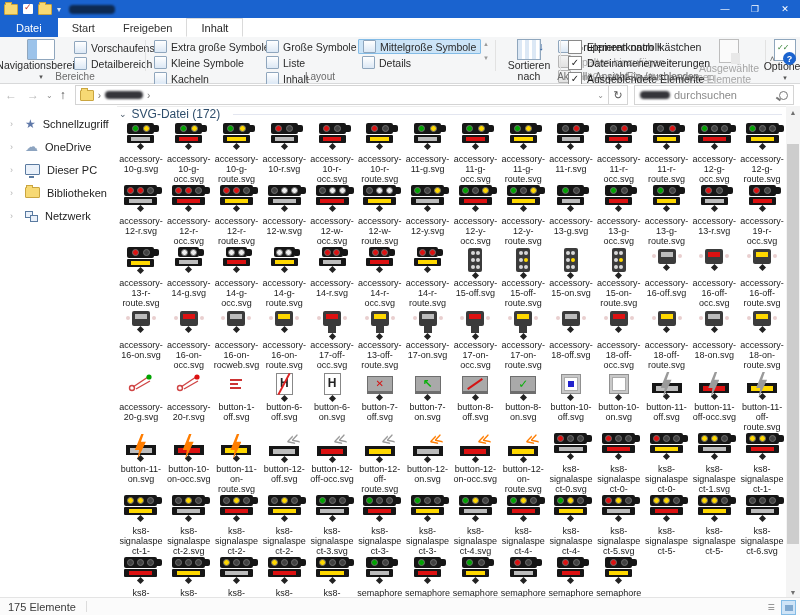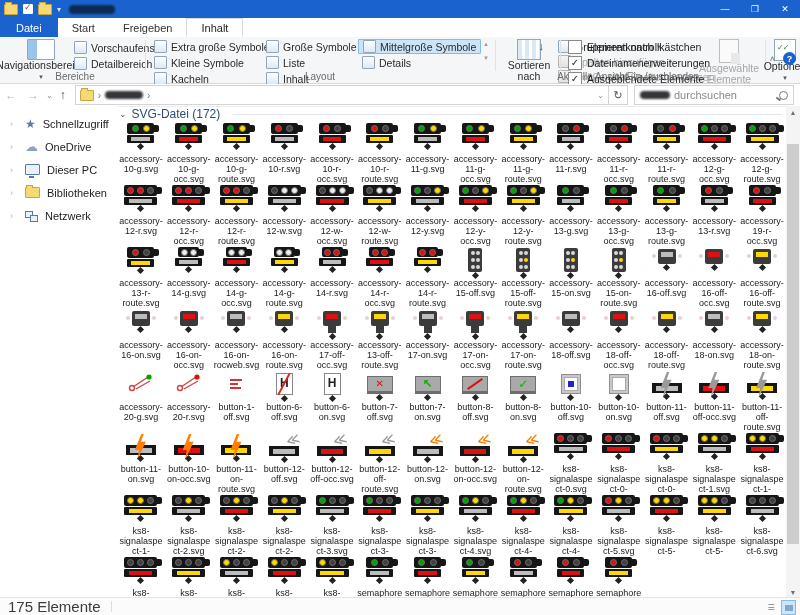--- a/index.html
+++ b/index.html
@@ -116,21 +116,21 @@
   .bbar{position:relative;width:30px;height:10px;background:#161616;display:flex;align-items:center;justify-content:center;margin-top:12px;flex:none;}
   .bbar .sg-in{width:22px;height:5px;}
   .bolt{position:absolute;left:9px;top:-11px;width:11px;height:26px;clip-path:polygon(58% 0,0 62%,38% 62%,22% 100%,100% 30%,55% 30%,80% 0);}
   .zig{position:absolute;right:0px;top:-14px;font-weight:bold;font-size:13px;font-family:"DejaVu Sans",sans-serif;transform:rotate(-18deg);}
   
   .vscroll{position:absolute;right:0;top:106px;width:14px;bottom:17px;background:#f4f4f4;}
   .vs-arrow{position:absolute;left:0;width:14px;height:12px;color:#707070;font-size:7px;display:flex;align-items:center;justify-content:center;}
   .vs-thumb{position:absolute;left:1px;right:1px;background:#cdcdcd;}
   
   .statusbar{position:absolute;left:0;bottom:0;width:800px;height:17px;background:#fbfbfb;border-top:1px solid #e4e4e4;display:flex;align-items:center;}
-  .sb-count{padding-left:8px;font-size:15px;color:#3c3c3c;}
+  .sb-count{padding-left:8px;font-size:11px;color:#3c3c3c;}
   .sb-sep{width:1px;height:11px;background:#dcdcdc;margin-left:10px;}
   .sb-views{position:absolute;right:4px;top:2px;display:flex;gap:3px;}
   .sbv{width:13px;height:13px;border:1px solid transparent;display:flex;align-items:center;justify-content:center;}
   .sbv1{color:#7a7a7a;font-size:8px;letter-spacing:-1px;}
   .sbv2{border-color:#84bce6;background:#cfe4f7;}
   .sbv2 i{width:8px;height:6px;background:#7fa8cf;display:block;}
 </style>
 </head>
 <body>
 

